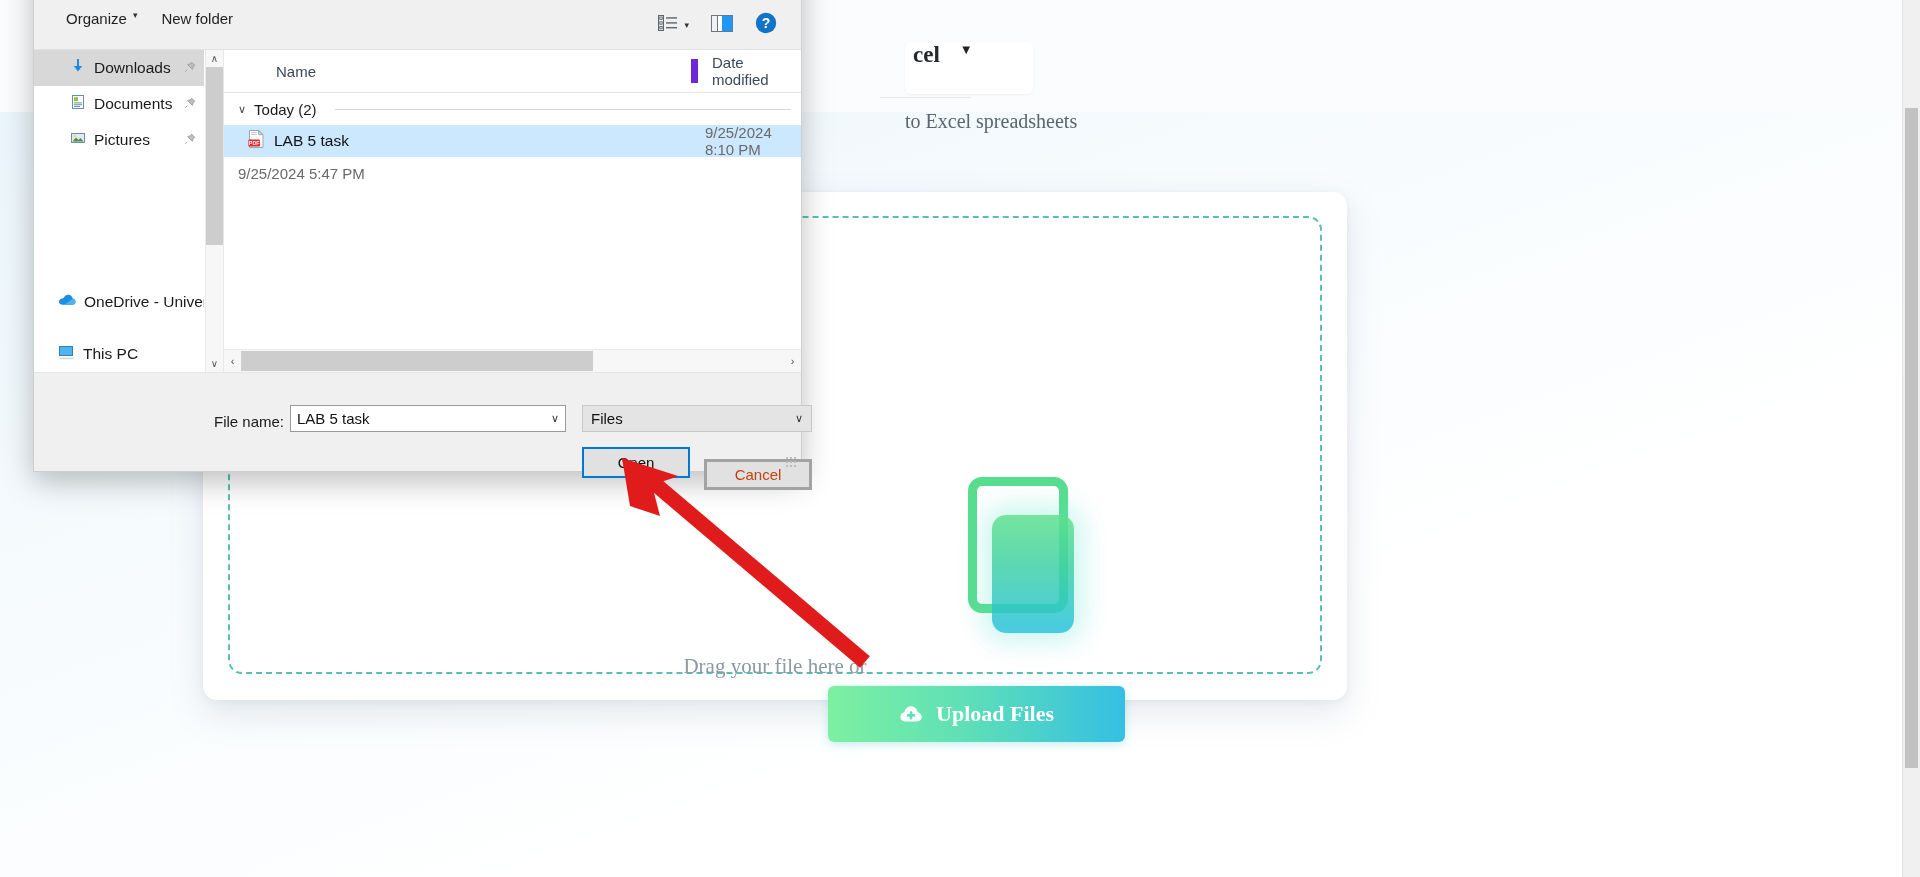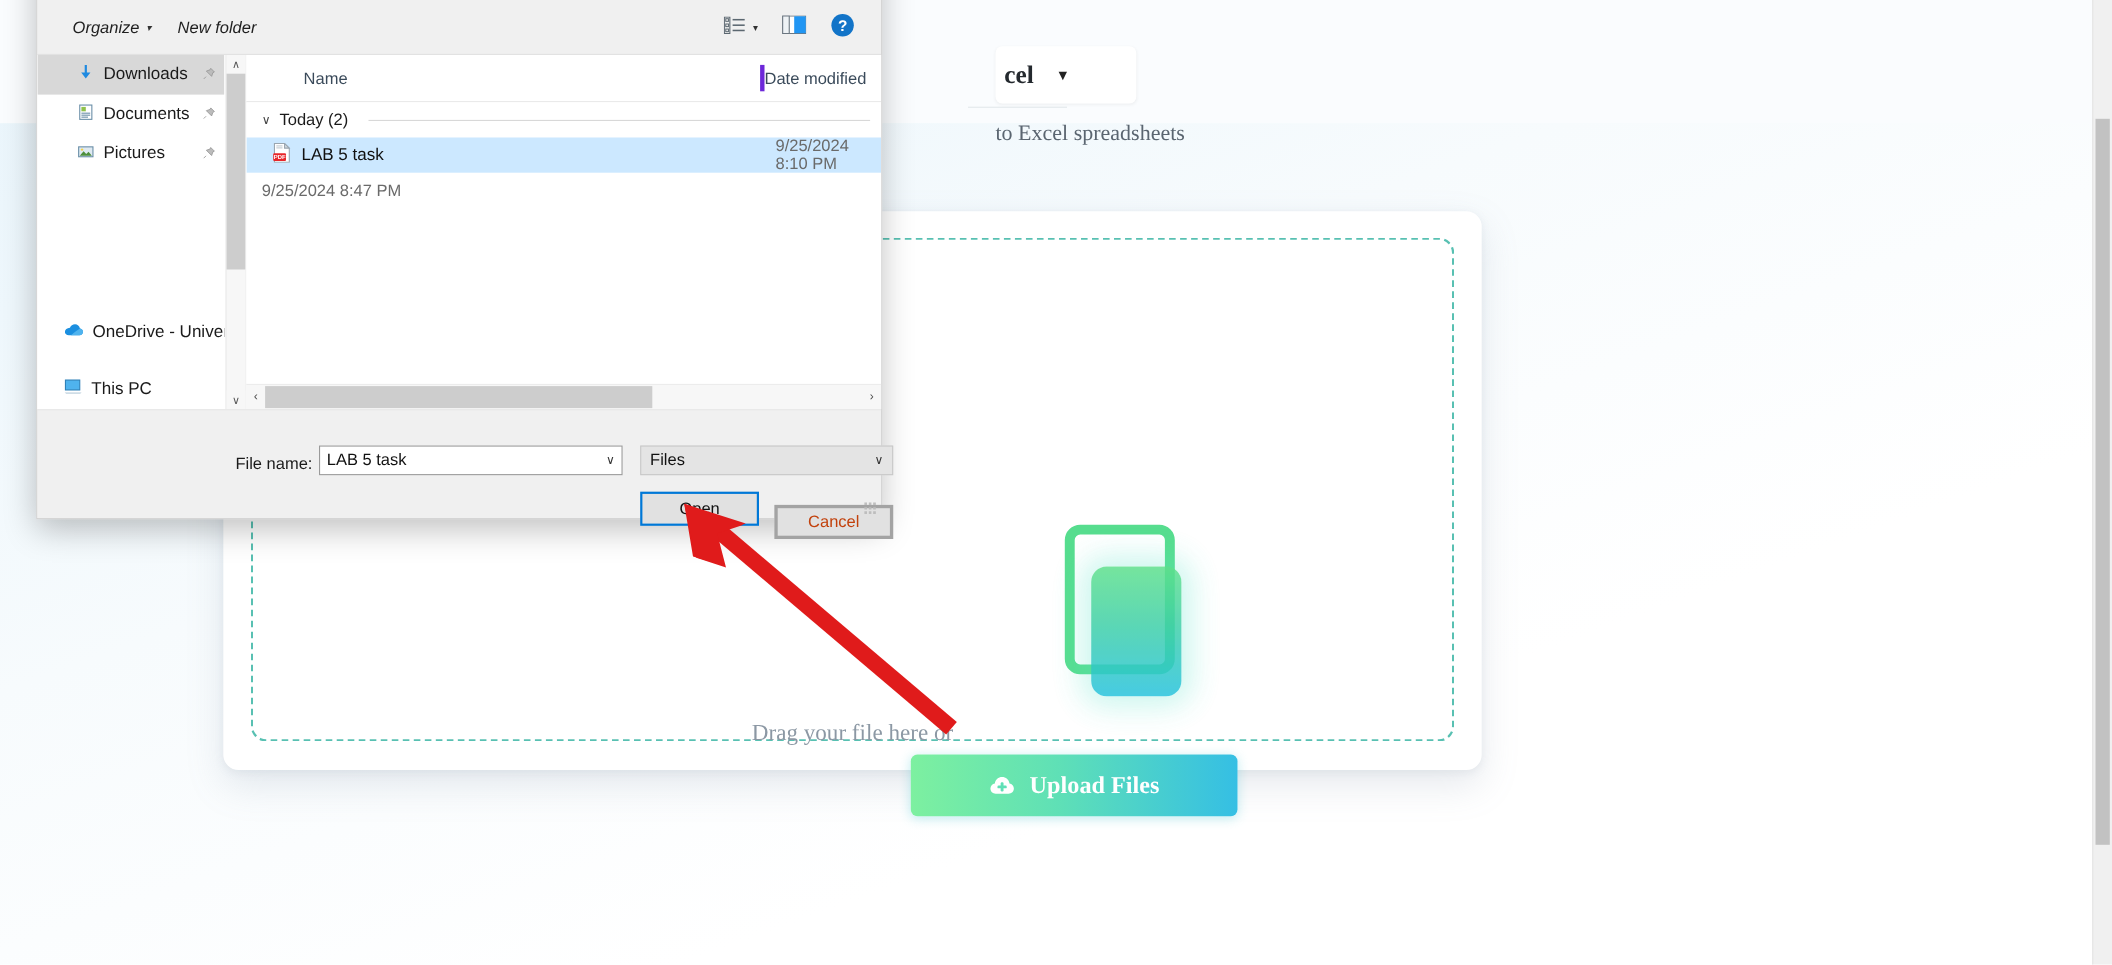--- a/index.html
+++ b/index.html
@@ -23,21 +23,21 @@
   }
 
   
   #app-topbar{
     position:absolute;top:0;left:0;right:17px;height:112px;
     background:#fafcfe;
   }
   #format-select{
     position:absolute;top:42px;left:905px;width:120px;height:52px;
     background:#ffffff;border-radius:6px;
-    display:flex;align-items:center;gap:20px;
+    display:flex;gap:20px;
     box-shadow:0 1px 3px rgba(0,0,0,.05);
     padding-left:8px;
     overflow:hidden;
   }
   #format-select .fs-label{
     font-family:"Liberation Serif", serif;font-weight:bold;font-size:23px;color:#24292e;
     white-space:nowrap;
   }
   #format-select .fs-caret{
     font-size:13px;color:#222;
@@ -105,22 +105,22 @@
   }
   
   #fd-toolbar{
     height:96px;background:#f0f0f0;position:relative;border-bottom:1px solid #e2e2e2;
     flex:0 0 auto;
   }
   #fd-toolbar .tb-row{
     position:absolute;left:0;right:0;bottom:0;height:48px;display:flex;align-items:center;
   }
   .tb-item{
-    display:flex;align-items:center;gap:6px;height:30px;padding:0 12px;
-    font-size:15px;color:#1f1f1f;cursor:pointer;font-style:italic;
+    display:flex;gap:6px;height:30px;padding:0 12px;
+    font-size:15px;color:#1f1f1f;cursor:pointer;
   }
   .tb-item.organize{margin-left:20px;}
   .tb-item .caret{font-size:9px;color:#333;}
   .tb-right{margin-left:auto;display:flex;align-items:center;gap:22px;padding-right:24px;}
   .icon-btn{display:flex;align-items:center;gap:6px;cursor:pointer;}
 
   
   #fd-body{flex:1 1 auto;display:flex;min-height:0;background:#ffffff;position:relative;}
   #fd-nav{
     width:170px;background:#ffffff;position:relative;
@@ -149,21 +149,21 @@
   #fd-nav-scroll .sb-thumb{
     position:absolute;top:17px;left:0;width:17px;height:178px;background:#cdcdcd;cursor:pointer;
   }
 
   #fd-list{flex:1 1 auto;min-width:0;display:flex;flex-direction:column;background:#fff;border-left:1px solid #e8e8e8;}
   #fd-header{
     height:42px;display:flex;align-items:center;border-bottom:1px solid #e5e5e5;
     font-size:15px;color:#3a4a5a;flex:0 0 auto;position:relative;background:#fff;
   }
   #fd-header .col-name{flex:0 0 467px;padding-left:52px;box-sizing:border-box;}
-  #fd-header .col-date{flex:1 1 auto;border-left:4px solid #6d28d9;height:24px;display:flex;align-items:center;}
+  #fd-header .col-date{flex:1 1 auto;padding-left:14px;border-left:7px solid #6d28d9;height:24px;display:flex;align-items:center;}
 
   #fd-items{flex:1 1 auto;overflow:hidden;position:relative;background:#fff;}
   .group-row{
     display:flex;align-items:center;height:32px;padding-left:14px;gap:8px;
     font-size:15px;color:#1a1a1a;
   }
   .group-row .g-caret{font-size:11px;color:#444;}
   .group-row .g-line{flex:1 1 auto;height:1px;background:#d8d8d8;margin-left:10px;margin-right:10px;}
   .file-row{
     display:flex;align-items:center;height:32px;cursor:pointer;
@@ -424,21 +424,21 @@
                 <rect x="0.4" y="9.4" width="11.6" height="7" rx="1" fill="#e8262a"></rect>
                 <text x="6.2" y="14.9" font-family="Liberation Sans, sans-serif" font-size="5.4" font-weight="bold" fill="#ffffff" text-anchor="middle">PDF</text>
               </svg>
             </span>
             <span>LAB 5 task</span>
           </div>
           <div class="fr-date">9/25/2024 8:10 PM</div>
         </div>
 
         <div class="file-row">
-          <div class="fr-date">9/25/2024 8:47 PM</div>
+          <div class="fr-date">9/25/2024 5:47 PM</div>
         </div>
       </div>
 
       <div id="fd-hscroll">
         <div class="hs-left">‹</div>
         <div class="hs-thumb"></div>
         <div class="hs-right">›</div>
       </div>
     </div>
   </div>

